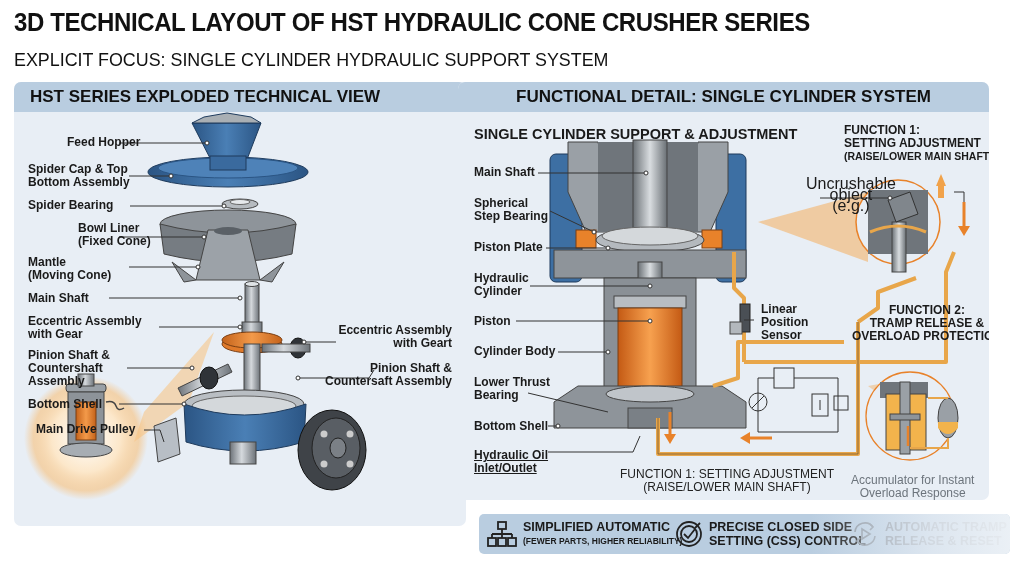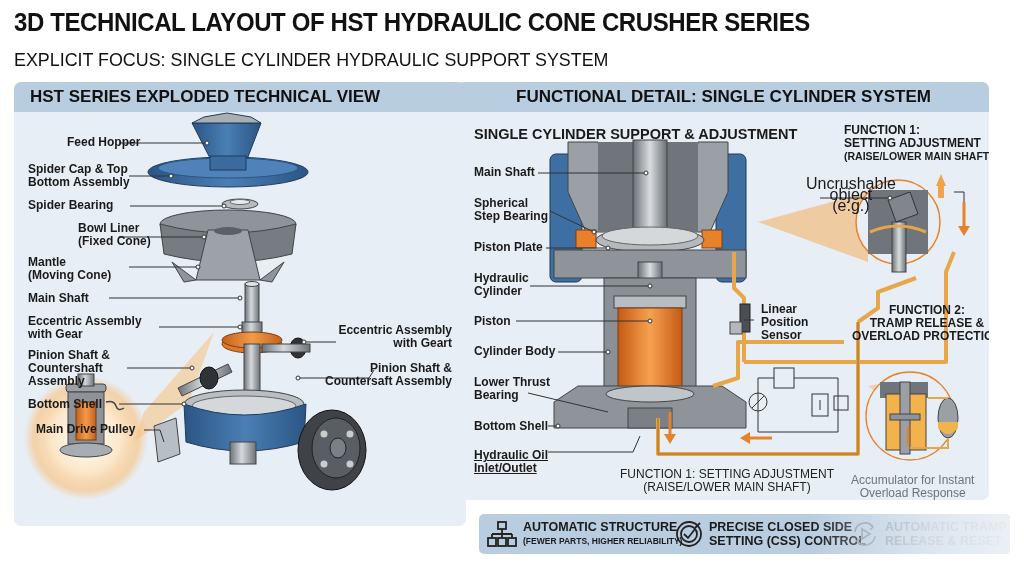--- a/index.html
+++ b/index.html
@@ -330,21 +330,21 @@
         <line x1="5" y1="14" x2="25" y2="14"></line>
         <line x1="5" y1="14" x2="5" y2="18"></line>
           <line x1="15" y1="14" x2="15" y2="18"></line>
           <line x1="25" y1="14" x2="25" y2="18"></line>
         <rect x="1" y="18" width="8" height="8"></rect>
           <rect x="11" y="18" width="8" height="8"></rect>
           <rect x="21" y="18" width="8" height="8"></rect>
       </g>
     </svg>
     <div class="t">
-        <div class="t1">AUTOMATIC STRUCTURE</div>
+        <div class="t1">SIMPLIFIED AUTOMATIC</div>
         <div class="t2">(FEWER PARTS, HIGHER RELIABILITY)</div>
       </div>
   </div>
   <div class="ben" style="left:196px;">
     <svg width="28" height="28" viewBox="0 0 28 28">
       <g fill="none" stroke="#222" stroke-width="1.8">
         <circle cx="14" cy="14" r="12"></circle>
         <circle cx="14" cy="14" r="8"></circle>
         <polyline points="9,14 13,18 20,9"></polyline>
         <line x1="20" y1="8" x2="25" y2="3"></line>

